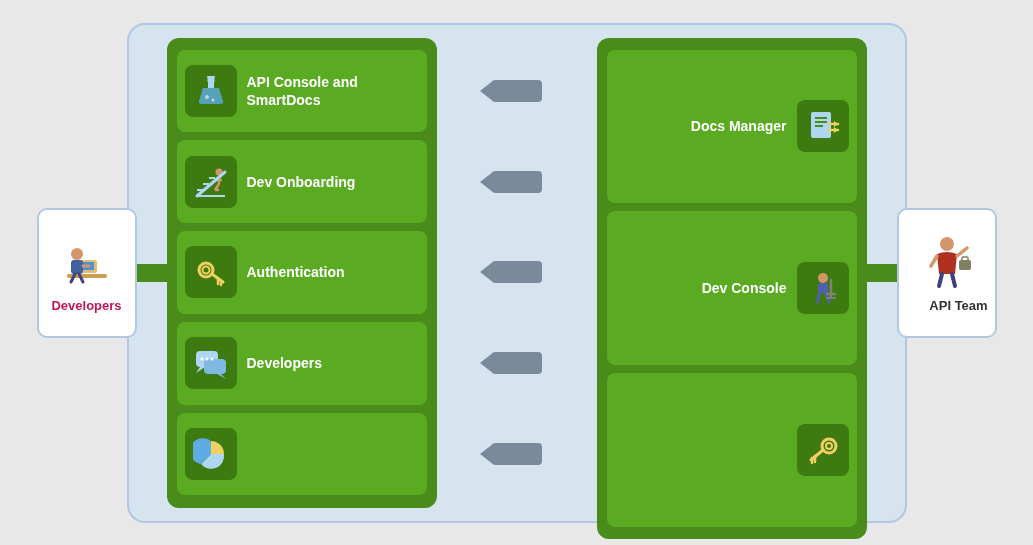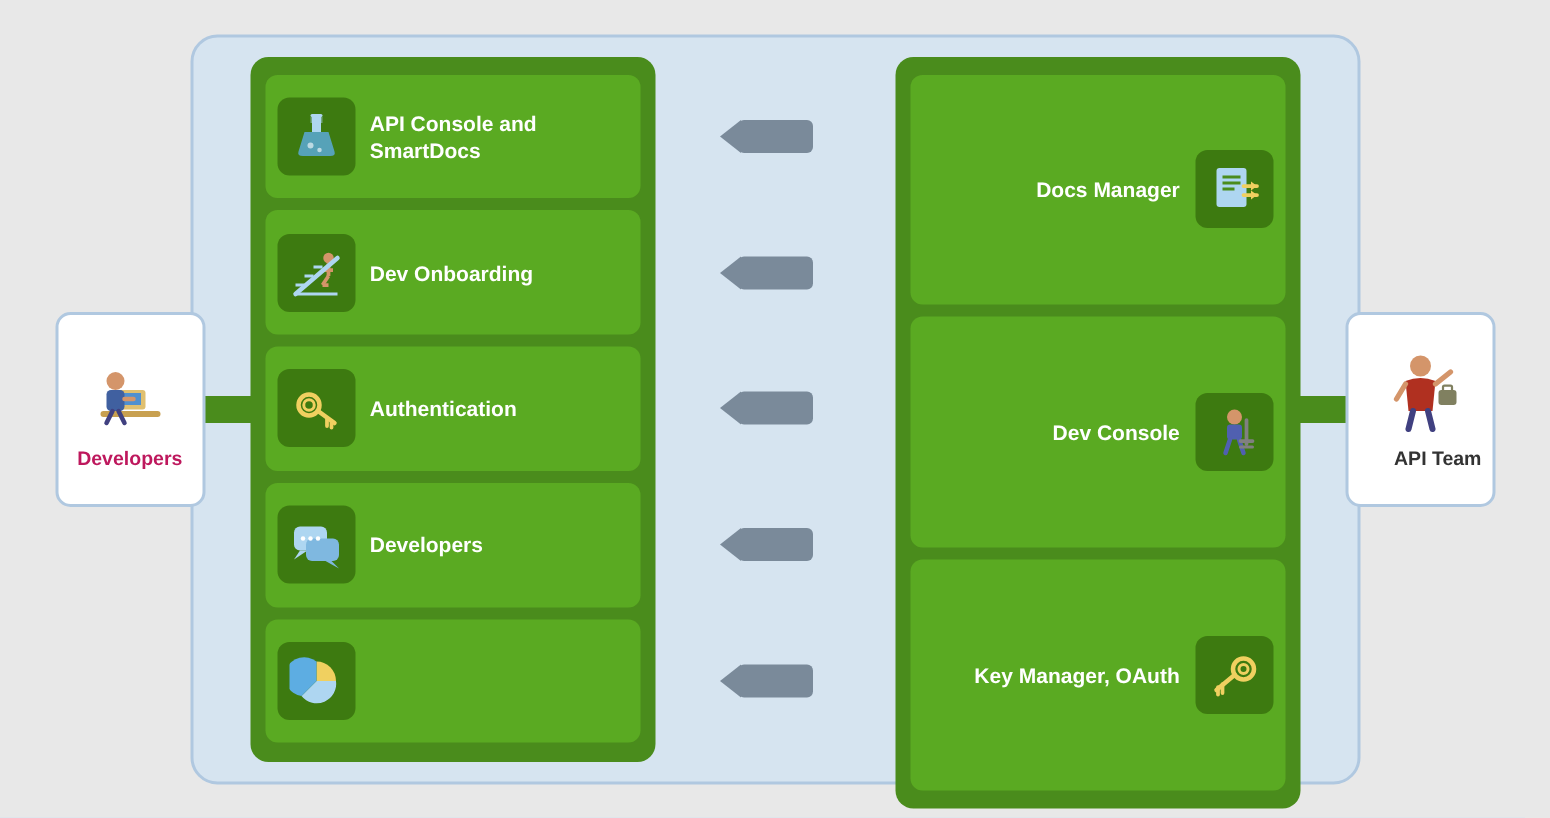--- a/index.html
+++ b/index.html
@@ -391,21 +391,20 @@
           <line x1="21" y1="23" x2="24" y2="32" stroke="#5060b0" stroke-width="3" stroke-linecap="round"></line>
 
           <line x1="26" y1="10" x2="26" y2="26" stroke="#808080" stroke-width="2.5" stroke-linecap="round"></line>
           <line x1="22" y1="24" x2="30" y2="24" stroke="#808080" stroke-width="2.5" stroke-linecap="round"></line>
           <line x1="22" y1="28" x2="30" y2="28" stroke="#808080" stroke-width="2" stroke-linecap="round"></line>
         </svg>
       </div>
     </div>
 
     <div class="panel-row-right">
-      <span class="row-label-right">Key Manager, OAuth</span>
       <div class="icon-box">
         <svg width="36" height="36" viewBox="0 0 36 36">
           <circle cx="24" cy="14" r="7" fill="none" stroke="#f0d060" stroke-width="3"></circle>
           <circle cx="24" cy="14" r="3" fill="none" stroke="#f0d060" stroke-width="2"></circle>
           <line x1="18" y1="18" x2="6" y2="28" stroke="#f0d060" stroke-width="3" stroke-linecap="round"></line>
           <line x1="10" y1="24" x2="10" y2="30" stroke="#f0d060" stroke-width="2.5" stroke-linecap="round"></line>
           <line x1="7" y1="26" x2="7" y2="31" stroke="#f0d060" stroke-width="2.5" stroke-linecap="round"></line>
         </svg>
       </div>
     </div>

